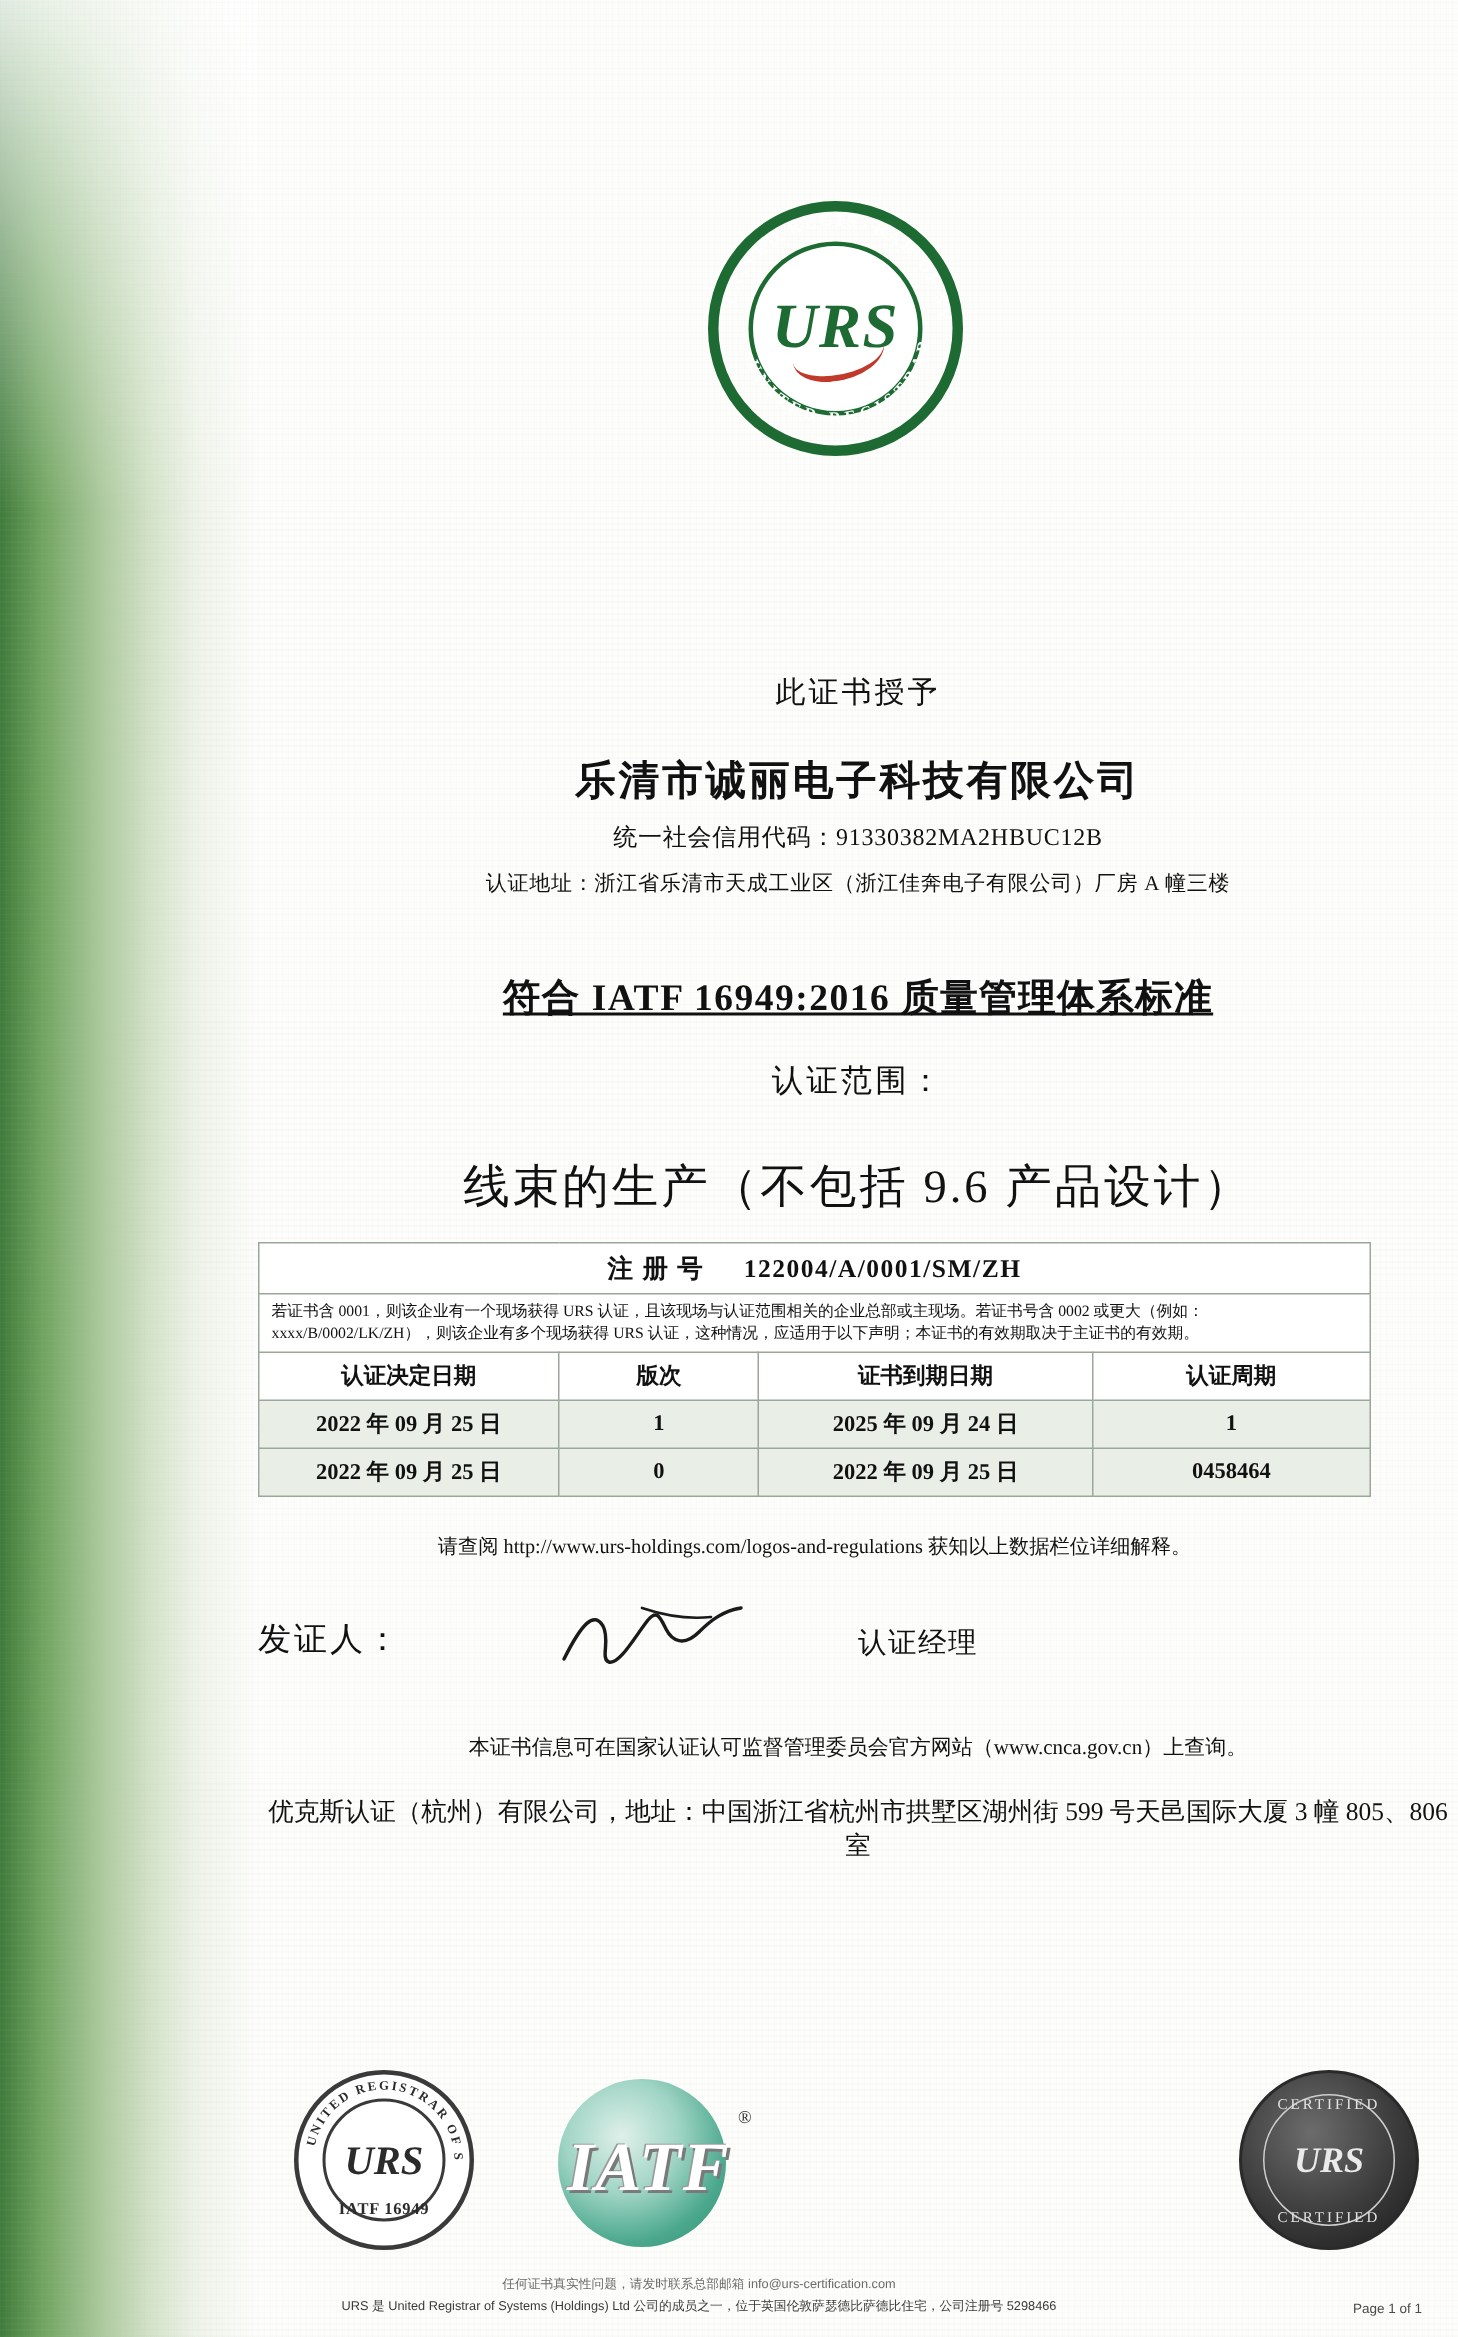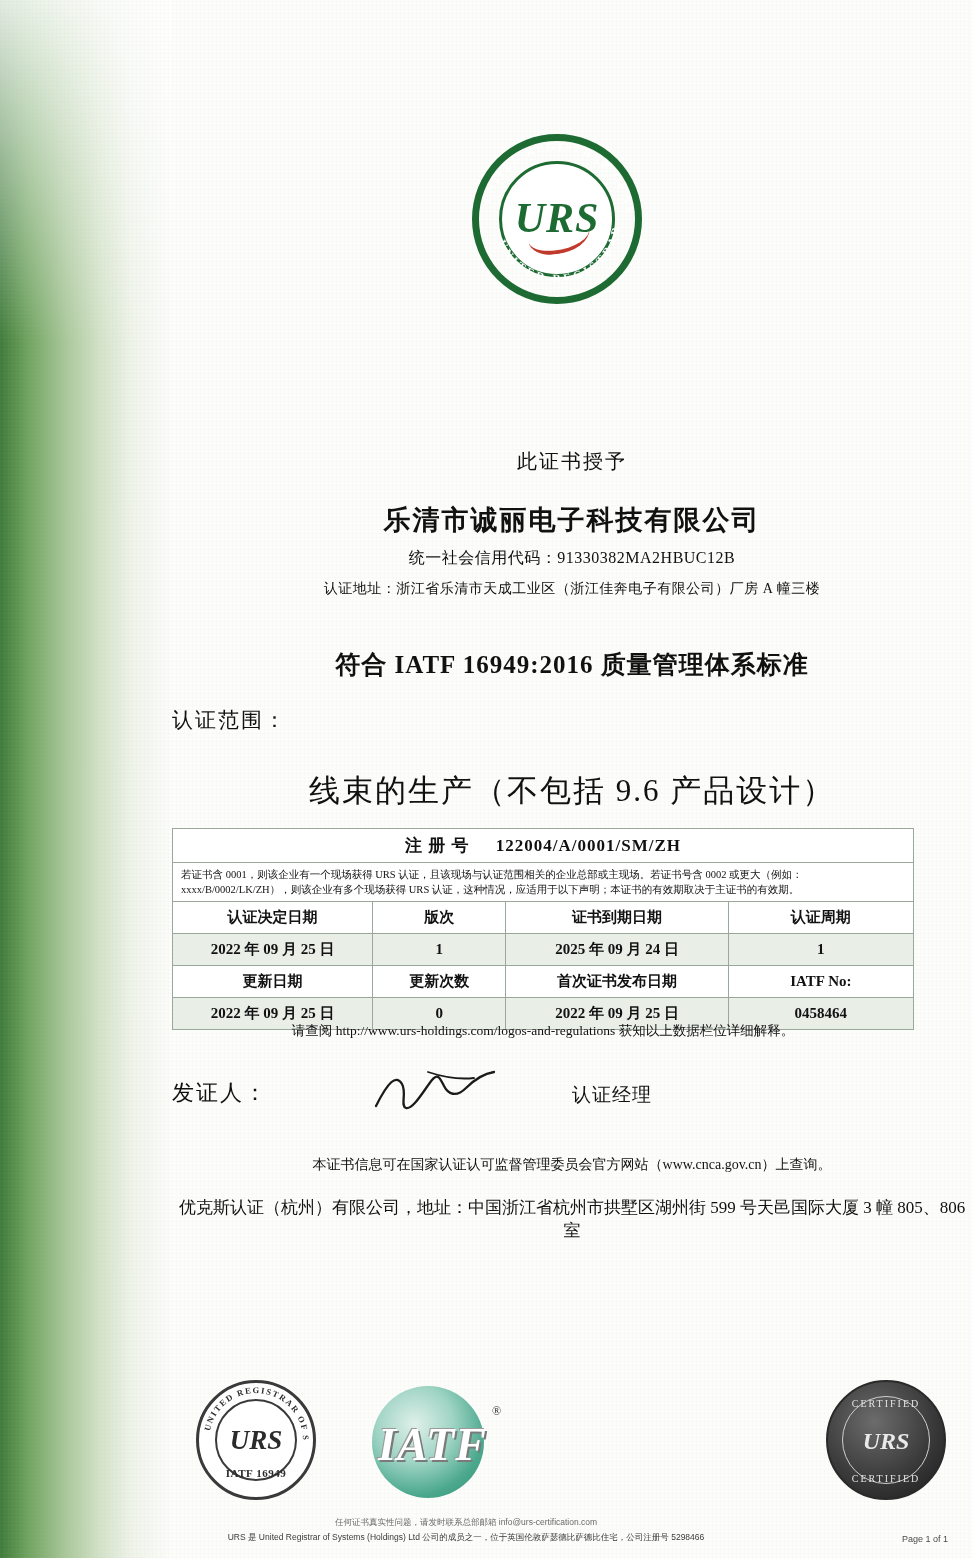--- a/index.html
+++ b/index.html
@@ -141,26 +141,27 @@
     letter-spacing: 0.5px;
   }
   .standard {
     position: absolute;
     top: 648px;
     width: 800px;
     text-align: center;
     font-size: 25px;
     font-weight: bold;
     letter-spacing: 1px;
+    text-decoration: underline;
   }
   .scope-label {
     position: absolute;
     top: 706px;
     width: 800px;
-    text-align: left;
+    text-align: center;
     font-size: 21px;
     letter-spacing: 2px;
   }
   .scope-value {
     position: absolute;
     top: 770px;
     width: 800px;
     text-align: center;
     font-size: 31px;
     letter-spacing: 2px;
@@ -441,26 +442,20 @@
         <td style="width:18%">版次</td>
         <td style="width:30%">证书到期日期</td>
         <td style="width:25%">认证周期</td>
       </tr>
       <tr class="row-data">
         <td>2022 年 09 月 25 日</td>
         <td>1</td>
         <td>2025 年 09 月 24 日</td>
         <td>1</td>
       </tr>
-      <tr class="row-head">
-        <td>更新日期</td>
-        <td>更新次数</td>
-        <td>首次证书发布日期</td>
-        <td>IATF No:</td>
-      </tr>
       <tr class="row-data">
         <td>2022 年 09 月 25 日</td>
         <td>0</td>
         <td>2022 年 09 月 25 日</td>
         <td>0458464</td>
       </tr>
     </tbody>
       </table>
 
     <div class="table-note">请查阅 http://www.urs-holdings.com/logos-and-regulations 获知以上数据栏位详细解释。</div>

